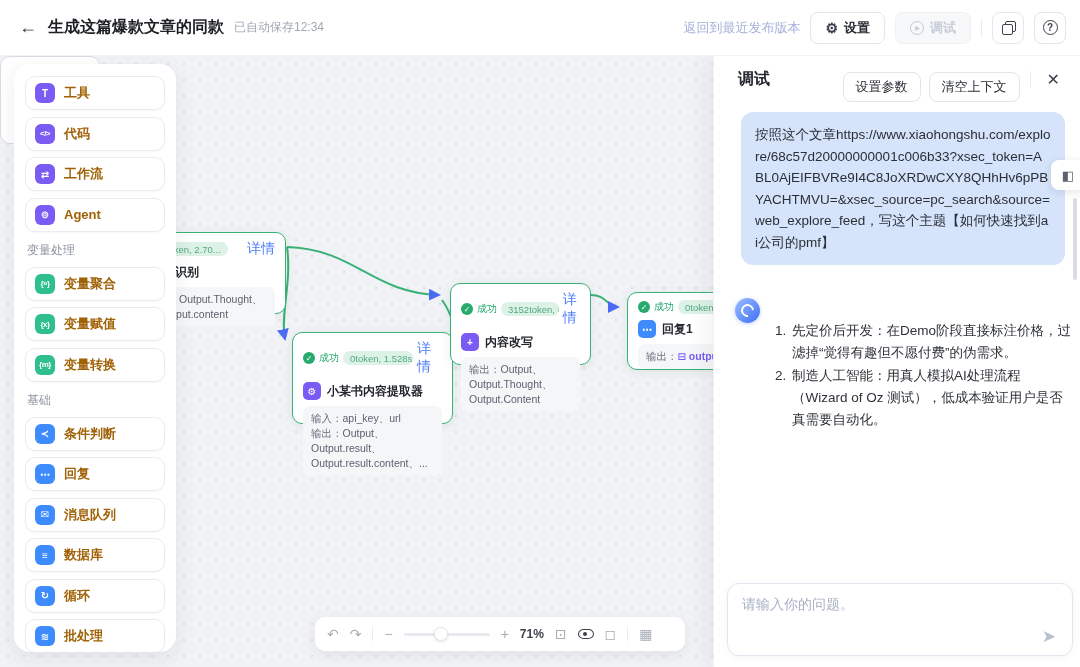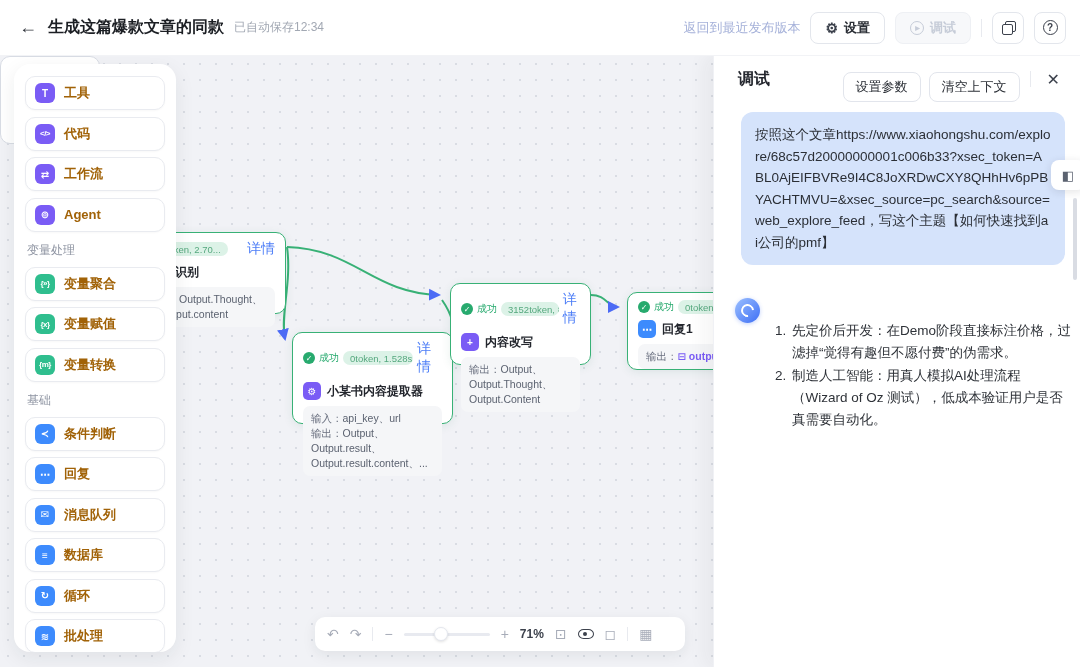--- a/index.html
+++ b/index.html
@@ -327,13 +327,17 @@
           <li>先定价后开发：在Demo阶段直接标注价格，过滤掉“觉得有趣但不愿付费”的伪需求。</li>
           <li>制造人工智能：用真人模拟AI处理流程（Wizard of Oz 测试），低成本验证用户是否真需要自动化。</li>
 
         </ol>
       </div>
     </div>
 
   </div>
 
   <div class="input-fade"></div>
+  <div class="input-card">
+    <textarea placeholder="请输入你的问题。" style=""></textarea>
+    <span class="send">➤</span>
+  </div>
 </section>
 
 </body></html>

